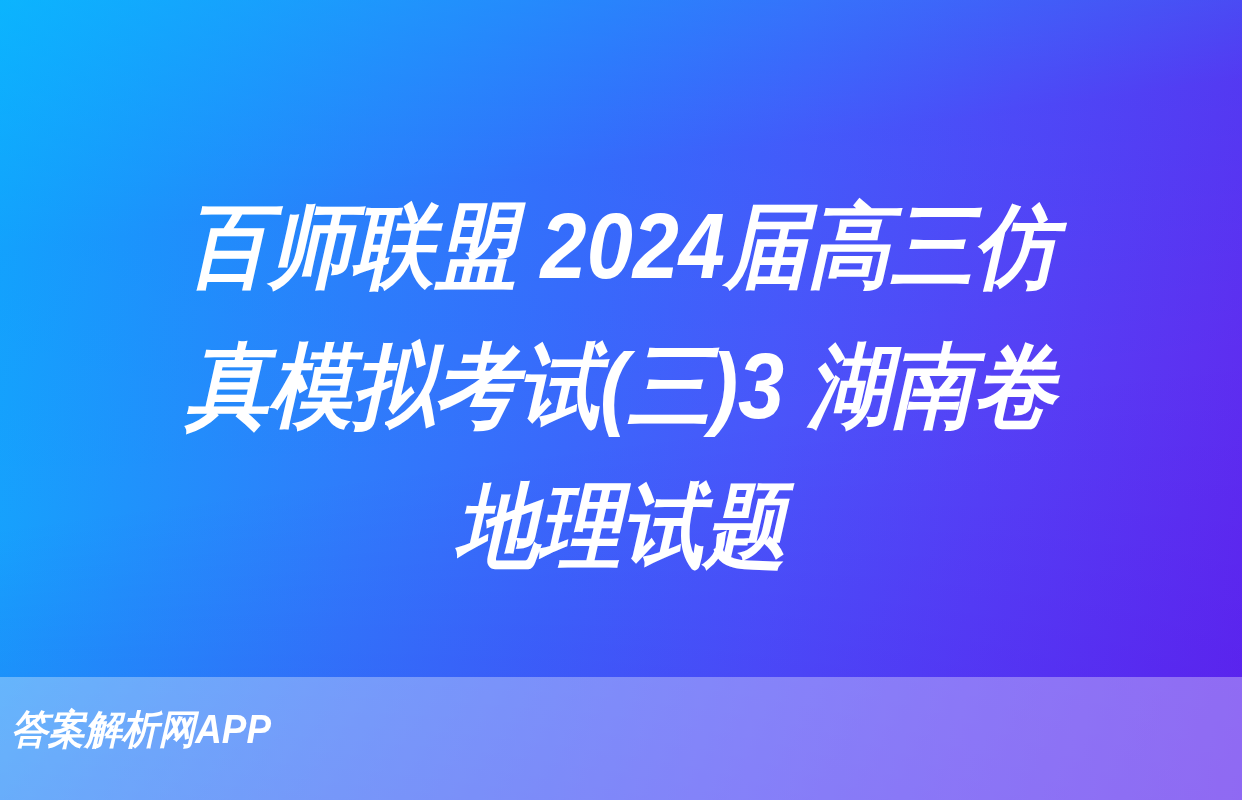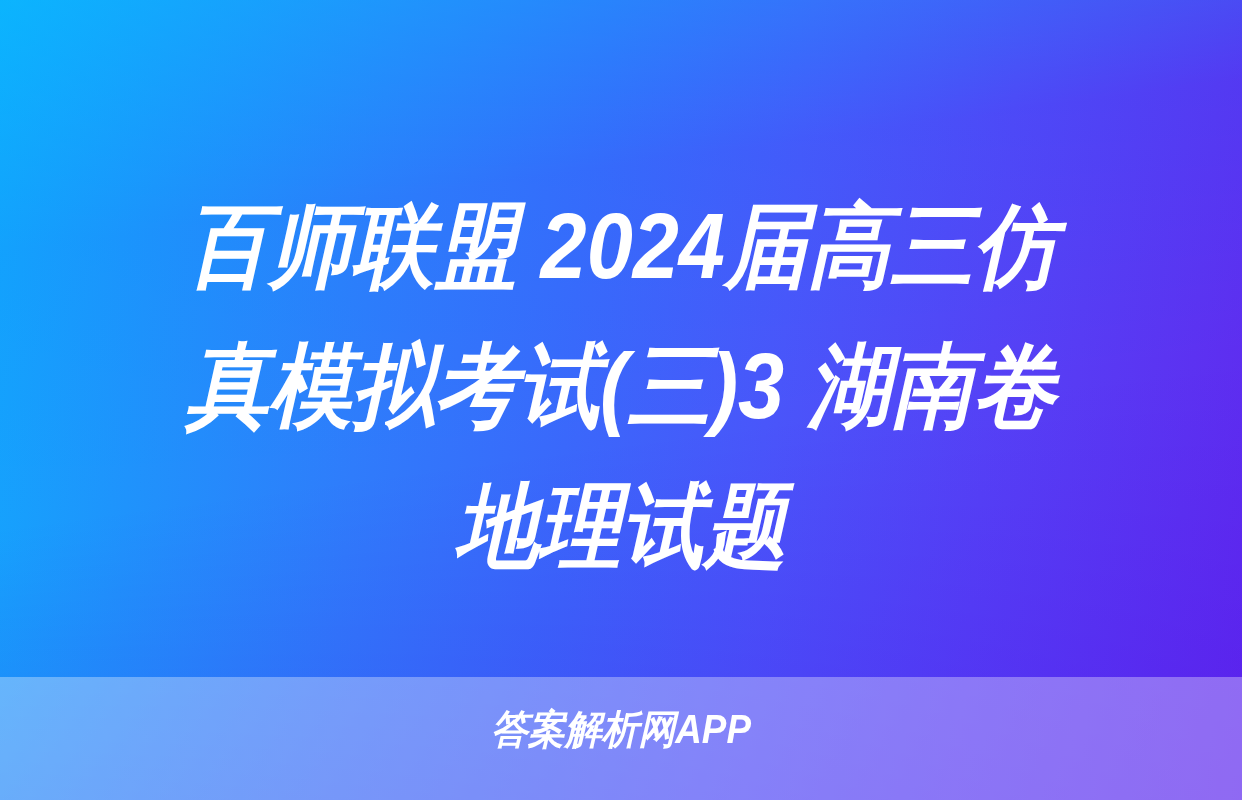--- a/index.html
+++ b/index.html
@@ -72,21 +72,20 @@
     height: 123px;
     background: rgba(255, 255, 255, 0.33);
     z-index: 2;
   }
 
   #footer-watermark {
     position: absolute;
     left: 0;
     top: 703px;
     width: 1242px;
-    text-align: center;
     z-index: 4;
   }
 
   #footer-watermark .wm-text {
     display: inline-block;
     color: #ffffff;
     font-family: "Liberation Sans", "DejaVu Sans", sans-serif;
     font-size: 40px;
     line-height: 52px;
     font-weight: 700;

